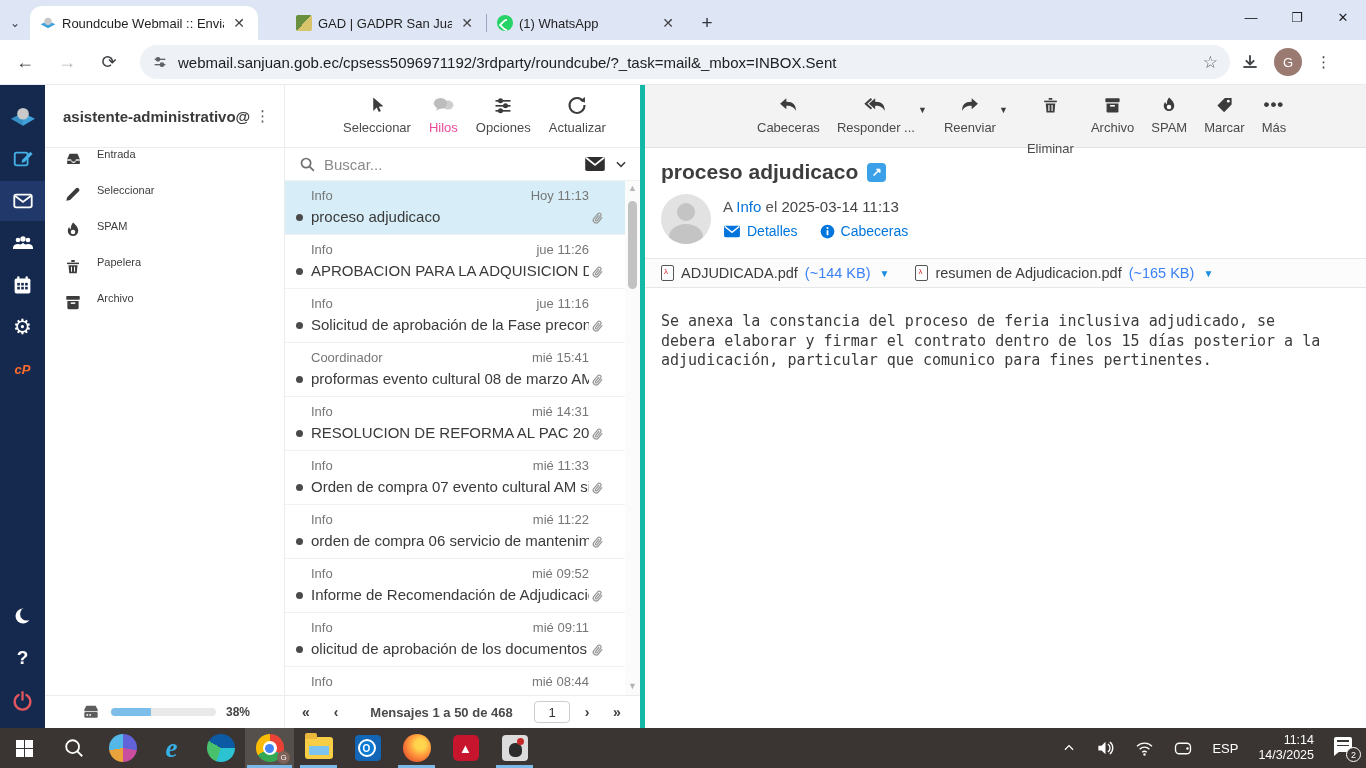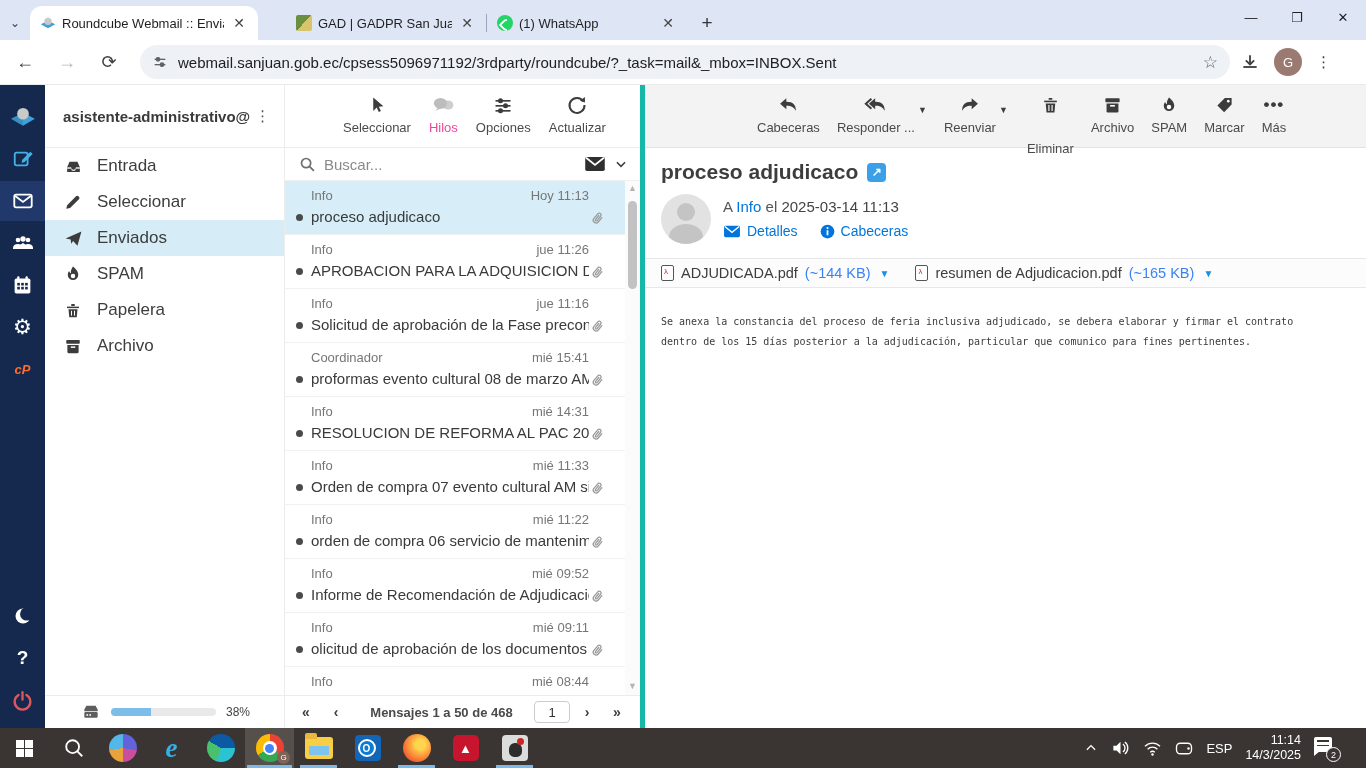--- a/index.html
+++ b/index.html
@@ -44,27 +44,27 @@
   .rail-item.selected { background:#21386b; }
   .rail-spacer { flex:1; }
   .glyph { font-family:"DejaVu Sans", sans-serif; }
 
   
   .folders { width:240px; flex:0 0 240px; border-right:1px solid #ececec; display:flex; flex-direction:column; }
   .acct-header { height:63px; border-bottom:1px solid #ececec; display:flex; align-items:center; padding:0 10px 0 18px; }
   .acct-name { font-size:15px; font-weight:bold; color:#3a3a3a; white-space:nowrap; overflow:hidden; flex:1; }
   .acct-menu { color:#555; font-size:15px; padding:0 4px; }
   .folder-list { flex:1; }
-  .folder { height:36px; display:flex; align-items:center; padding-left:18px; font-size:17px; color:#3d3d3d; }
+  .folder { height:36px; display:flex; align-items:flex-start; padding-left:18px; font-size:11px; color:#3d3d3d; }
   .folder.selected { background:#d6ecf7; }
   .folder .f-ic { width:20px; height:20px; margin-right:14px; display:flex; align-items:center; justify-content:center; }
   .quota-bar-row { height:33px; border-top:1px solid #ececec; display:flex; align-items:center; padding:0 14px 0 36px; gap:10px; }
   .quota-track { width:105px; height:8px; border-radius:4px; background:#e9e9e9; overflow:hidden; }
   .quota-fill { height:100%; background:#7cbde9; }
-  .quota-pct { font-size:12px; color:#444; font-weight:normal; }
+  .quota-pct { font-size:12px; color:#444; font-weight:bold; }
 
   
   .listcol { width:360px; flex:0 0 360px; border-right:5px solid #14b8a6; display:flex; flex-direction:column; }
   .list-toolbar { height:63px; border-bottom:1px solid #ececec; display:flex; align-items:flex-start; padding:8px 0 0 58px; gap:18px; }
   .tb-btn { display:flex; flex-direction:column; align-items:center; gap:3px; font-size:13px; color:#4a4a4a; position:relative; }
   .tb-btn .ic { height:24px; display:flex; align-items:center; justify-content:center; }
   .tb-btn.disabled { color:#ec4899; }
   .searchrow { height:33px; border-bottom:1px solid #f0f0f0; display:flex; align-items:center; padding:0 12px 0 14px; gap:8px; }
   .searchrow input { border:none; outline:none; flex:1; font-size:15px; color:#333; font-family:"Liberation Sans",sans-serif; background:transparent; }
   .searchrow input::placeholder { color:#8a8a8a; }
@@ -101,21 +101,21 @@
   .meta-l1 .lnk { color:#0075dd; }
   .meta-l1 .dt { color:#444; }
   .meta-l2 { margin-top:8px; display:flex; gap:22px; font-size:14px; }
   .meta-l2 .mbtn { color:#0075dd; display:flex; align-items:center; gap:6px; }
   .attach-bar { margin-top:14px; border-top:1px solid #e7e7e7; border-bottom:1px solid #e7e7e7; background:#fcfcfc; height:30px; display:flex; align-items:center; padding-left:16px; gap:26px; }
   .attach { display:flex; align-items:center; gap:7px; font-size:14.5px; color:#3d3d3d; }
   .attach .size { color:#3b82f6; }
   .attach .dn { color:#1a8fe3; font-size:10px; margin-left:2px; }
   .pdf-ic { width:13px; height:16px; border:1.5px solid #555; border-radius:2px; position:relative; background:#fff; }
   .pdf-ic:after { content:"λ"; position:absolute; left:2px; top:2px; font-size:8px; color:#d22; line-height:1; }
-  .msg-body { padding:24px 20px 0 16px; font-family:"DejaVu Sans Mono", monospace; font-size:10px; line-height:19.5px; color:#3b3b3b; max-width:710px; }
+  .msg-body { padding:24px 20px 0 16px; font-family:"DejaVu Sans Mono", monospace; font-size:15px; line-height:19.5px; color:#3b3b3b; max-width:710px; }
 
   
   .taskbar { position:absolute; left:0; top:728px; width:1366px; height:40px; background:#3a3532; display:flex; align-items:center; }
   .tb-slot { width:49px; height:40px; display:flex; align-items:center; justify-content:center; position:relative; }
   .tb-slot.active-app { background:#55504b; }
   .tb-underline { position:absolute; bottom:0; left:6px; right:6px; height:3px; background:#7cb8e8; }
   .tb-slot.active-app .tb-underline { left:2px; right:2px; }
   .win-logo { width:17px; height:17px; display:grid; grid-template-columns:8px 8px; grid-template-rows:8px 8px; gap:1px; }
   .win-logo div { background:#fff; }
   .circle-ic { width:28px; height:28px; border-radius:50%; }
@@ -129,21 +129,21 @@
   .ie-ic { color:#35b1e8; font-size:27px; font-style:italic; font-weight:bold; font-family:"Liberation Serif",serif; line-height:1; }
   .folder-ic { width:28px; height:22px; background:#f7ce46; border-radius:3px; position:relative; }
   .folder-ic:before { content:""; position:absolute; left:0; top:-4px; width:12px; height:6px; background:#eab73c; border-radius:2px 2px 0 0; }
   .folder-ic:after { content:""; position:absolute; left:4px; top:9px; width:20px; height:9px; background:#7cc4ef; }
   .outlook-ic { width:26px; height:26px; background:#1266b5; border-radius:4px; position:relative; }
   .outlook-ic:after { content:"O"; position:absolute; left:3px; top:4px; width:14px; height:14px; background:#0b7bd4; border:2px solid #fff; border-radius:50%; color:#fff; font-size:10px; font-weight:bold; display:flex; align-items:center; justify-content:center; }
   .acrobat-ic { width:26px; height:26px; background:#c6152c; border-radius:5px; color:#fff; display:flex; align-items:center; justify-content:center; font-size:13px; }
   .java-ic { width:26px; height:26px; background:#dcdcdc; border-radius:4px; position:relative; }
   .java-ic:before { content:""; position:absolute; left:7px; top:8px; width:13px; height:14px; background:#2c2c2c; border-radius:45% 45% 40% 40%; }
   .java-ic:after { content:""; position:absolute; right:4px; top:3px; width:7px; height:7px; background:#c62828; border-radius:50%; }
-  .tray { margin-left:auto; display:flex; align-items:center; gap:13px; padding-right:28px; color:#fff; }
+  .tray { margin-left:auto; display:flex; align-items:center; gap:20px; padding-right:8px; color:#fff; }
   .tray-ic { display:flex; align-items:center; justify-content:center; }
   .tray-lang { font-size:13px; }
   .tray-clock { text-align:right; font-size:12.5px; line-height:15px; }
   .tray-notif { position:relative; width:24px; height:22px; }
   .notif-box { width:18px; height:15px; background:#fff; border-radius:2px 2px 2px 0; position:absolute; left:0; top:0; }
   .notif-box:after { content:""; position:absolute; left:0; bottom:-4px; border-left:6px solid #fff; border-bottom:5px solid transparent; }
   .notif-box div { height:1.5px; background:#3a3532; margin:3px 3px 0 3px; }
   .notif-count { position:absolute; right:-3px; bottom:-3px; width:15px; height:15px; border-radius:50%; border:1.5px solid #fff; background:#3a3532; color:#fff; font-size:9px; display:flex; align-items:center; justify-content:center; }
 </style>
 </head>
@@ -301,28 +301,20 @@
           </span>
         <span>Entrada</span>
       </div>
       <div class="folder">
         <span class="f-ic">
             <svg width="18" height="18" viewBox="0 0 24 24">
               <path fill="#3c3c3c" d="M3 21 l1.2-4.8 L16 4.4 a2.3 2.3 0 0 1 3.3 0 l.6.6 a2.3 2.3 0 0 1 0 3.3 L8.1 20z"></path>
             </svg>
           </span>
         <span>Seleccionar</span>
-      </div>
-      <div class="folder selected">
-        <span class="f-ic">
-            <svg width="19" height="19" viewBox="0 0 24 24">
-              <path fill="#3c3c3c" d="M2 12 L22 3 L17 21 L11.5 15 L9 18.5 L8.5 13.2 Z"></path>
-            </svg>
-          </span>
-        <span>Enviados</span>
       </div>
       <div class="folder">
         <span class="f-ic">
             <svg width="18" height="18" viewBox="0 0 24 24">
               <path fill="#3c3c3c" d="M12 2c3.5 3 7 6.2 7 11a7 7 0 1 1-14 0c0-1.8.6-3.4 1.8-5 .5 1.7 1.4 2.7 2.5 2.9C8.6 8 10.2 4.8 12 2z"></path>
               <circle cx="12" cy="14.5" r="3" fill="#fff"></circle>
             </svg>
           </span>
         <span>SPAM</span>
       </div>

